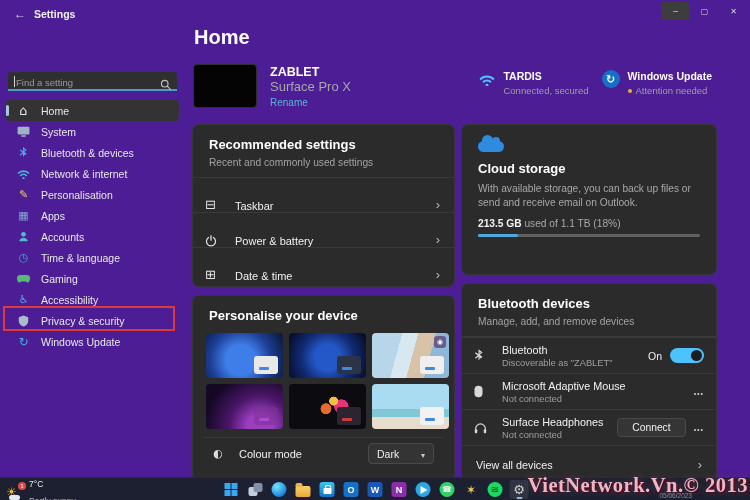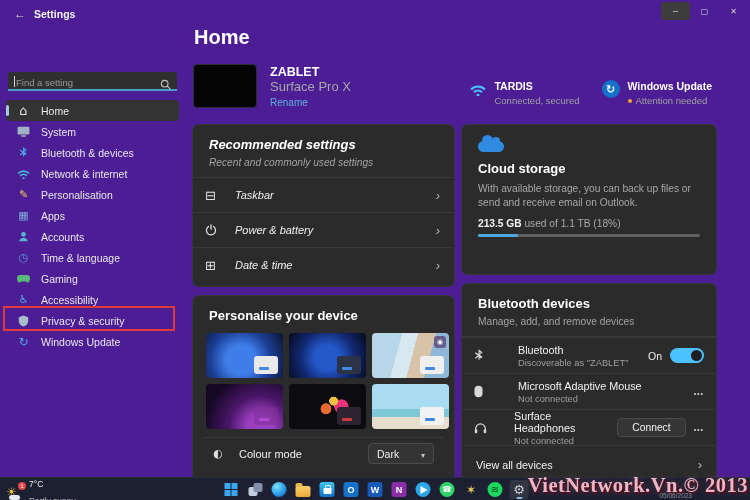--- a/index.html
+++ b/index.html
@@ -43,42 +43,42 @@
   
   .main{ position:absolute; left:185px; top:0; right:0; bottom:23px; padding-left:7px; }
   .page-title{ margin:26px 0 0 2px; font-size:20px; font-weight:700; color:#ffffff; }
   .devrow{ position:relative; margin-top:13px; height:50px; }
   .dev-thumb{ position:absolute; left:1px; top:2px; width:64px; height:44px; background:#040404;
     border:1px solid #2e2e2e; border-radius:4px; }
   .dev-info{ position:absolute; left:78px; top:3px; }
   .dev-name{ font-size:12.5px; font-weight:700; color:#fff; }
   .dev-model{ font-size:13px; color:#a8a8a8; margin-top:0; }
   .dev-rename{ font-size:10px; color:#5ab3d9; margin-top:3px; }
-  .hdr-right{ position:absolute; right:38px; top:18px; display:flex; gap:22px; }
+  .hdr-right{ position:absolute; right:38px; top:8px; display:flex; gap:13px; }
   .hdr-block{ display:flex; gap:8px; align-items:flex-start; }
   .hdr-ttl{ font-size:10.5px; font-weight:700; color:#fff; }
   .hdr-sub{ font-size:9.5px; color:#a0a0a0; margin-top:3px; display:flex; align-items:center; gap:4px; }
   .wifi-ic{ color:#4cc2ff; margin-top:2px; }
   .upd-ic{ width:18px; height:18px; border-radius:50%; background:#1470c8; color:#fff; font-size:11px;
     font-weight:700; display:flex; align-items:center; justify-content:center; font-family:"DejaVu Sans",sans-serif;}
   .dot{ width:4px; height:4px; border-radius:50%; background:#f7a928; display:inline-block; }
 
   
   .cols{ display:flex; gap:6px; margin-top:12px; height:357px; overflow:hidden; }
   .col-l{ width:263px; display:flex; flex-direction:column; gap:8px; }
   .col-r{ width:256px; display:flex; flex-direction:column; gap:8px; }
   .card{ background:#2b2b2b; border:1px solid rgba(255,255,255,0.055); border-radius:7px; overflow:hidden; }
   .card-title{ font-size:13px; font-weight:700; color:#fff; }
   .card-sub{ font-size:10.2px; color:#a3a3a3; margin-top:5px; }
   .divider{ height:1px; background:rgba(255,255,255,0.07); }
 
-  .card-reco{ height:163px; padding-top:12px;font-style:italic; }
+  .card-reco{ height:163px; padding-top:12px; }
   .card-reco .hd{ padding:0 16px; }
   .reco-rows{ margin-top:9px; }
-  .reco-row{ display:flex; align-items:center; height:35px; padding:0 14px 0 12px;
+  .reco-row{ display:flex; align-items:flex-end; height:35px; padding:0 14px 0 12px;
     border-top:1px solid rgba(255,255,255,0.07); font-size:11px; color:#f0f0f0; }
   .reco-ico{ width:30px; color:#e2e2e2; font-size:13px; font-family:"DejaVu Sans",sans-serif; display:flex; align-items:center; }
   .chev{ margin-left:auto; color:#b8b8b8; font-size:13px; }
   .chev::after{ content:"›"; }
   .g-taskbar::before{ content:"⊟"; }
   .g-calendar::before{ content:"⊞"; }
 
   .card-pers{ height:186px; padding:12px 10px 0 10px; display:flex; flex-direction:column; }
   .card-pers .hd{ padding:0 6px; }
   .theme-grid{ margin-top:10px; display:grid; grid-template-columns:repeat(3,77px); grid-auto-rows:45px; gap:6px; padding:0 3px; }
@@ -126,21 +126,21 @@
   .bar{ margin-top:5px; height:3px; background:#616161; border-radius:2px; position:relative; }
   .bar-fill{ position:absolute; left:0; top:0; bottom:0; background:#4fa8e0; border-radius:2px; }
   .btn{ display:inline-block; background:#353535; border:1px solid #4a4a4a; border-radius:4px;
     font-size:10.5px; color:#f0f0f0; padding:4px 12px; }
   .card-cloud .btn{ margin-top:12px; }
 
   .card-bt{ height:200px; padding-top:12px; }
   .card-bt .hd{ padding:0 16px; }
   .card-bt .divider{ margin-top:9px; }
   .bt-row{ display:flex; align-items:center; height:36px; padding:0 12px;
-    border-top:1px solid rgba(255,255,255,0.07);gap:16px; }
+    border-top:1px solid rgba(255,255,255,0.07); }
   .bt-row:first-of-type{ border-top:none; height:40px; }
   .bt-ico{ width:28px; color:#d8d8d8; display:flex; align-items:center; font-family:"DejaVu Sans",sans-serif; }
   .bt-name{ font-size:10.8px; color:#f2f2f2; }
   .bt-status{ font-size:9.3px; color:#9f9f9f; margin-top:2px; }
   .bt-right{ margin-left:auto; display:flex; align-items:center; gap:8px; }
   .on-lbl{ font-size:10.5px; color:#f0f0f0; }
   .toggle{ width:34px; height:15px; border-radius:8px; background:#4cc2ff; position:relative; }
   .toggle i{ position:absolute; right:2px; top:2px; width:11px; height:11px; border-radius:50%; background:#1e1e1e; }
   .more{ color:#d0d0d0; font-size:11px; letter-spacing:1px; }
   .more::after{ content:"•••"; font-size:7px; }

